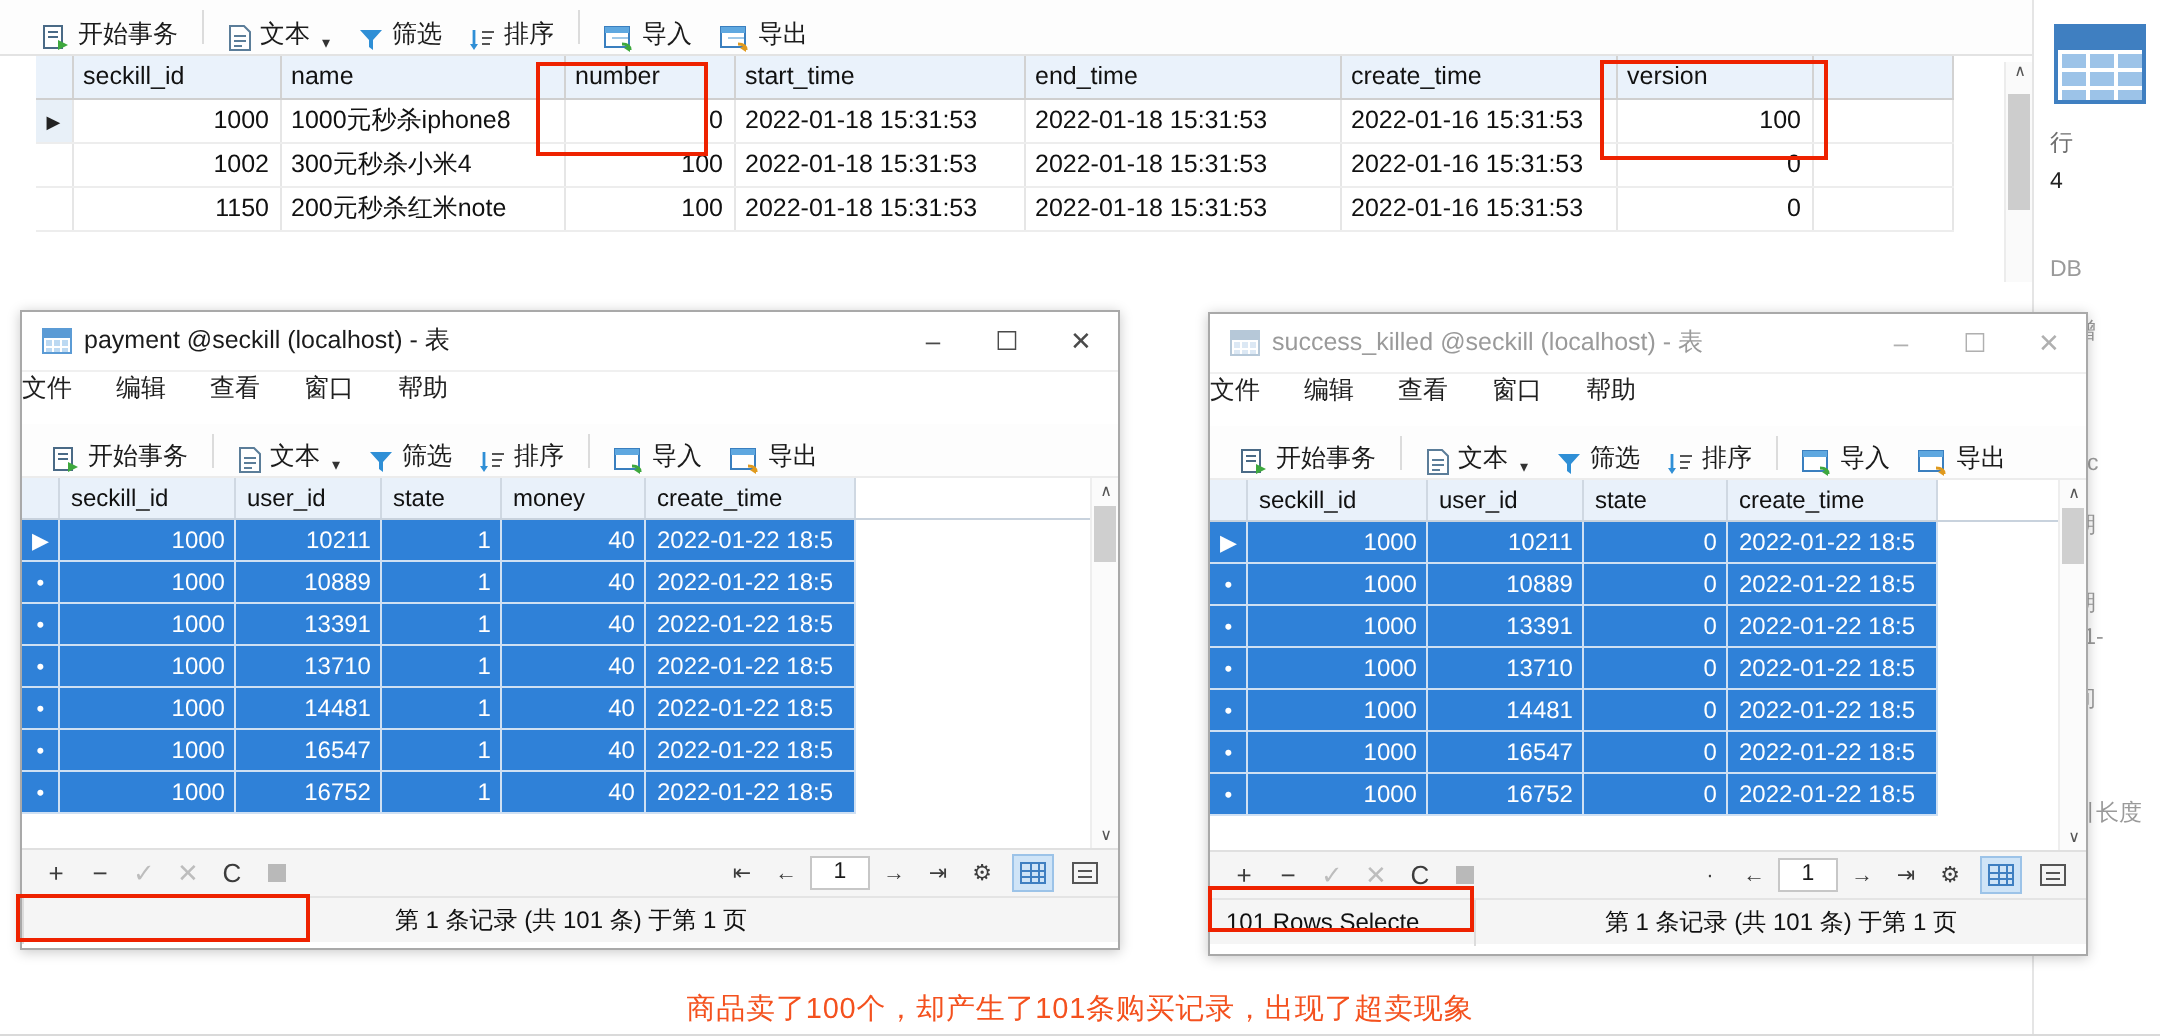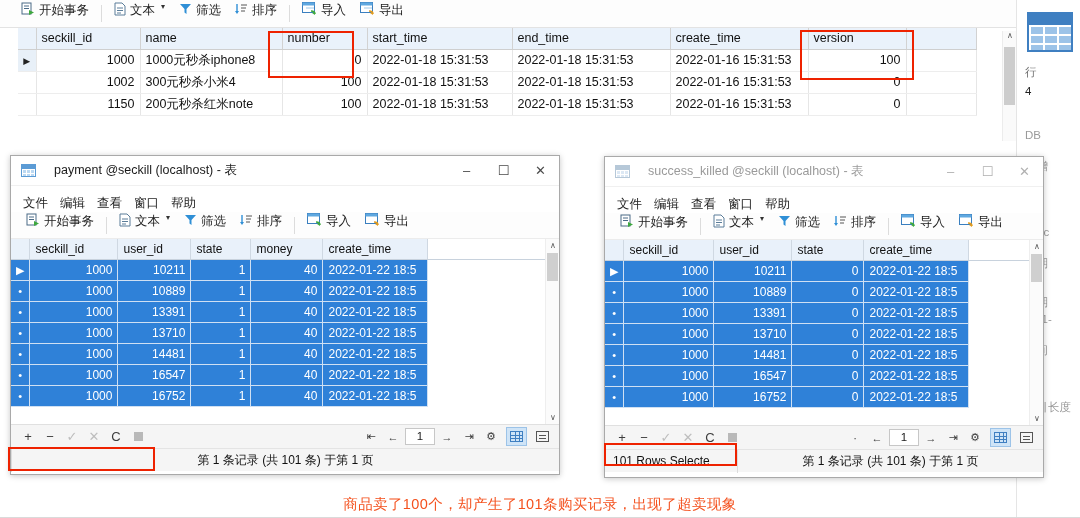--- a/index.html
+++ b/index.html
@@ -14,21 +14,21 @@
   }
   #root { position: relative; width: 1080px; height: 518px; background:#fff; }
 
   
   .bg-win { position:absolute; left:0; top:0; width:1080px; height:518px; background:#fff; }
   .bg-toolbar {
     position:absolute; left:0; top:0; width:1016px; height:28px;
     background:#fdfdfd; border-bottom:1px solid #e3e3e3;
     display:flex; align-items:center; padding-left:14px; gap:0;
   }
-  .tb-item { display:flex; align-items:flex-start; gap:4px; padding:0 7px; height:24px; cursor:default; white-space:nowrap; }
+  .tb-item { display:flex; align-items:flex-end; gap:4px; padding:0 7px; height:24px; cursor:default; white-space:nowrap; }
   .tb-item span.lbl { font-size:12.5px; color:#1b1b1b; }
   .tb-sep { width:1px; height:17px; background:#dcdcdc; margin:0 5px; }
   .caret { font-size:8px; color:#333; margin-left:2px; }
 
   
   .ic { display:inline-block; position:relative; }
   .ic-trans { width:14px; height:14px; }
   .ic-text { width:12px; height:14px; }
   .ic-filter { width:13px; height:13px; }
   .ic-sort { width:13px; height:13px; }
@@ -64,34 +64,34 @@
   }
   .tblicon { width:46px; height:40px; border:2px solid #3f7fc1; margin:6px 0 0 2px; position:relative; background:#fff;}
   .tblicon .hdr { position:absolute; left:0; top:0; right:0; height:11px; background:#3f7fc1; }
   .tblicon .g { position:absolute; background:#9cc3e8; }
   .side-row { font-size:11.5px; color:#6f6f6f; margin-top:12px; line-height:1.5; }
   .side-faint { color:#9a9a9a; }
 
   
   .win { position:absolute; background:#ffffff; border:1px solid #a9a9a9; box-shadow:0 1px 6px rgba(0,0,0,.22); }
   .win-title { height:30px; display:flex; align-items:center; padding-left:10px; background:#ffffff; border-bottom:1px solid #f0f0f0;}
-  .win-title .ttl { font-size:12.5px; margin-left:18px; }
+  .win-title .ttl { font-size:12.5px; margin-left:6px; }
   .win-title .ttl.active { color:#1b1b1b; }
   .win-title .ttl.inactive { color:#9a9a9a; }
   .wbtns { margin-left:auto; display:flex; height:30px; }
   .wbtn { width:37px; height:30px; display:flex; align-items:center; justify-content:center; font-size:13px; color:#4a4a4a; }
   .wbtn.inactive { color:#b0b0b0; }
   .wico { width:15px; height:13px; border:1px solid #5b9bd5; position:relative; background:#fff; }
   .wico .h { position:absolute; left:0; right:0; top:0; height:4px; background:#5b9bd5; }
   .wico .c { position:absolute; background:#bcd9f2; }
   .wico.inactive { border-color:#b6c8d8; }
   .wico.inactive .h { background:#b6c8d8; }
   .wico.inactive .c { background:#dce8f4; }
 
-  .menubar { height:26px; display:flex; align-items:flex-end; padding-left:12px; gap:12px; background:#fff; }
+  .menubar { height:26px; display:flex; align-items:flex-start; gap:22px; background:#fff; }
   .menubar span { font-size:12.5px; color:#1f1f1f; }
 
   .wtoolbar { height:27px; display:flex; align-items:center; padding-left:8px; background:#fdfdfd; border-bottom:1px solid #ececec; }
 
   .dgrid { position:relative; background:#fff; }
   table.dtbl { border-collapse:collapse; table-layout:fixed; }
   table.dtbl th {
     background:#e9f1fa; border-right:1px solid #cfd8e2; border-bottom:1px solid #c8d2dd;
     font-weight:normal; text-align:left; padding:2px 5px; font-size:12px; height:20px; color:#111;
   }

